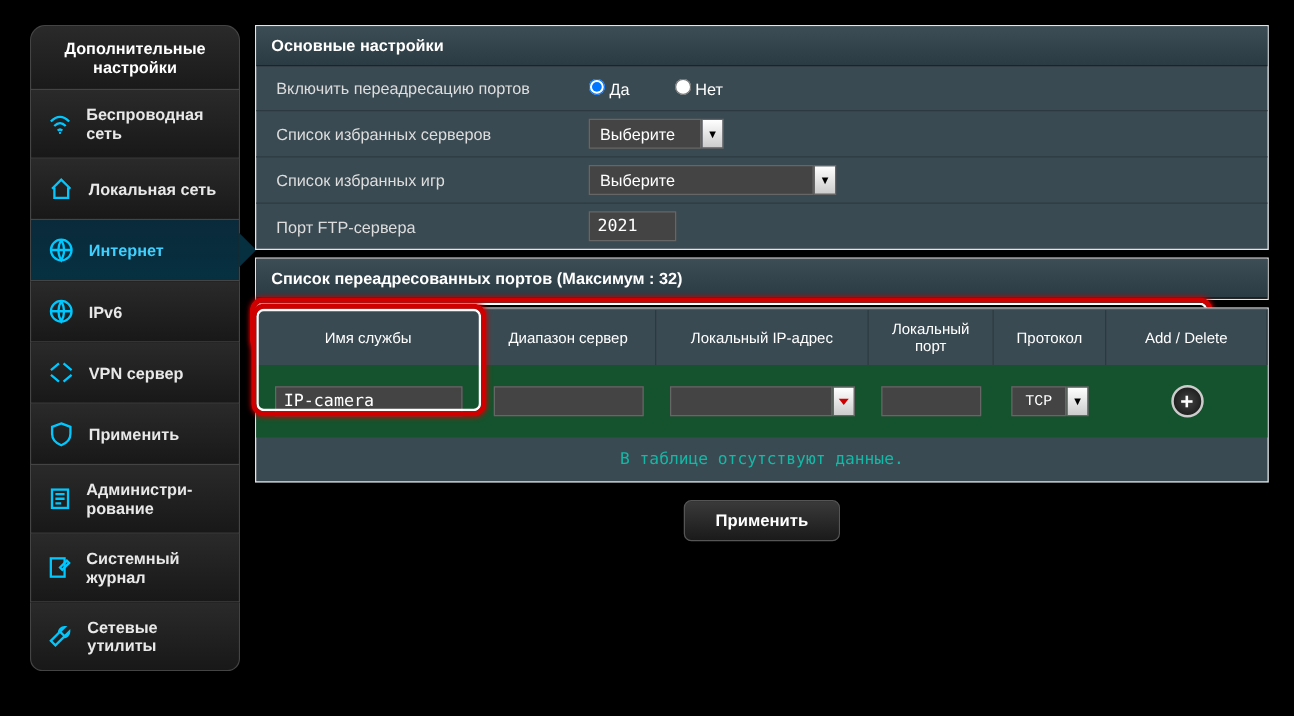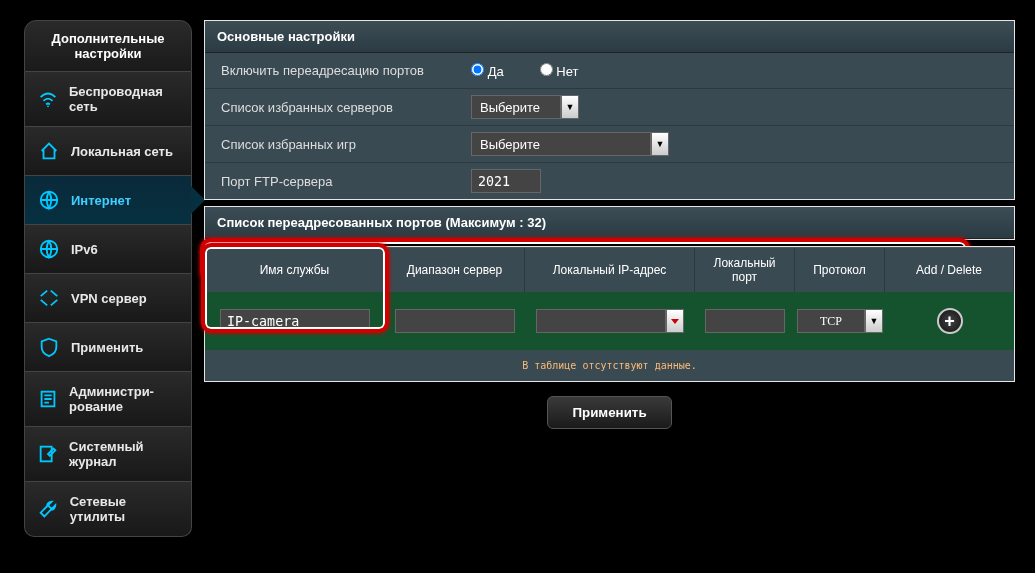--- a/index.html
+++ b/index.html
@@ -23,21 +23,21 @@
 .radio-lbl { margin-right: 14px; }
 .select-box { display: flex; }
 .select-input { background: #444; border: 1px solid #666; color: #fff; padding: 4px 8px; height: 24px; }
 .select-btn { width: 18px; background: linear-gradient(#fff,#ccc); border: 1px solid #666; display:flex;align-items:center;justify-content:center;color:#000;font-size:9px;cursor:pointer; }
 .text-input { background: #444; border: 1px solid #666; color: #fff; padding: 4px 6px; height: 24px; font-family: monospace; }
 .tbl-hdr-row { display:flex; background:#3a4a52; border-top:1px solid #555; }
 .tbl-cell { border-right:1px solid #2c3a40; padding:8px 6px; text-align:center; font-size:12px; display:flex;align-items:center;justify-content:center; }
 .c1{width:180px;} .c2{width:140px;} .c3{width:170px;} .c4{width:100px;} .c5{width:90px;} .c6{flex:1;}
 .tbl-input-row{display:flex; background:#14532d; padding:8px 0;}
 .tbl-input-row .tbl-cell{border:none;}
-.empty-msg{ text-align:center; color:#fdba74; font-family:monospace; padding:10px; font-size:10px; }
+.empty-msg{ text-align:center; color:#14b8a6; font-family:monospace; padding:10px; font-size:13px; }
 .btn-apply{ display:block; margin:14px auto; background:linear-gradient(#3a3a3a,#1a1a1a); border:1px solid #555; border-radius:6px; padding:8px 24px; color:#fff; font-weight:bold; cursor:pointer; }
 .add-btn{ width:26px;height:26px;border-radius:50%;background:radial-gradient(#444,#111);border:2px solid #ccc;display:flex;align-items:center;justify-content:center;color:#fff;font-size:18px;font-weight:bold;cursor:pointer; }
 .highlight-red{ border:4px solid #d10000; border-radius:10px; box-shadow:0 0 0 2px #fff inset,0 0 4px #d10000; }
 .hl-section{ position:absolute; pointer-events:none; }
 .main{ position:relative; }
 .select-red-arrow{ width:18px; background:linear-gradient(#fff,#ccc); border:1px solid #666;display:flex;align-items:center;justify-content:center;cursor:pointer;}
 .select-red-arrow svg{width:10px;height:10px;}
 </style>
 </head>
 <body>
@@ -198,21 +198,21 @@
                   <path d="M1 3 L5 8 L9 3 Z" fill="#c00"></path>
                 </svg>
               </div>
           </div>
         </div>
         <div class="tbl-cell c4">
             <input class="text-input" style="width: 80px;">
           </div>
         <div class="tbl-cell c5">
           <div class="select-box">
-            <div class="select-input" style="width:68px;font-family:Liberation Serif, serif;">TCP</div>
+            <div class="select-input" style="width:44px;font-family:Liberation Mono, monospace;">TCP</div>
             <div class="select-btn">▼</div>
           </div>
         </div>
         <div class="tbl-cell c6">
             <div class="add-btn">
               <span>+</span>
             </div>
           </div>
       </div>
       <div class="empty-msg">В таблице отсутствуют данные.</div>

